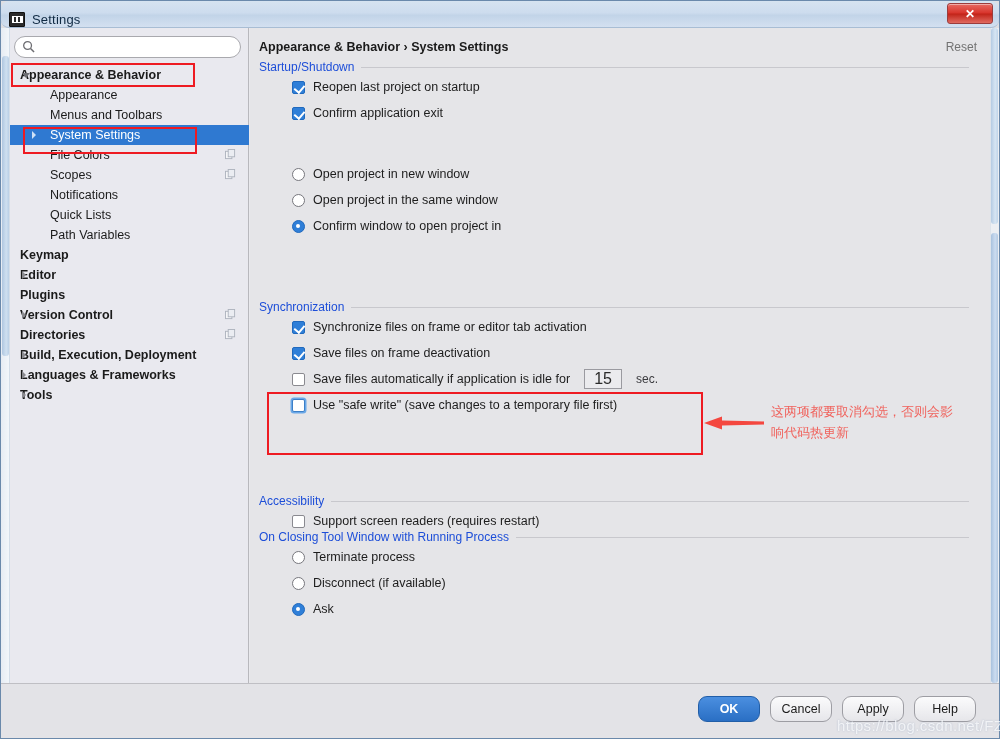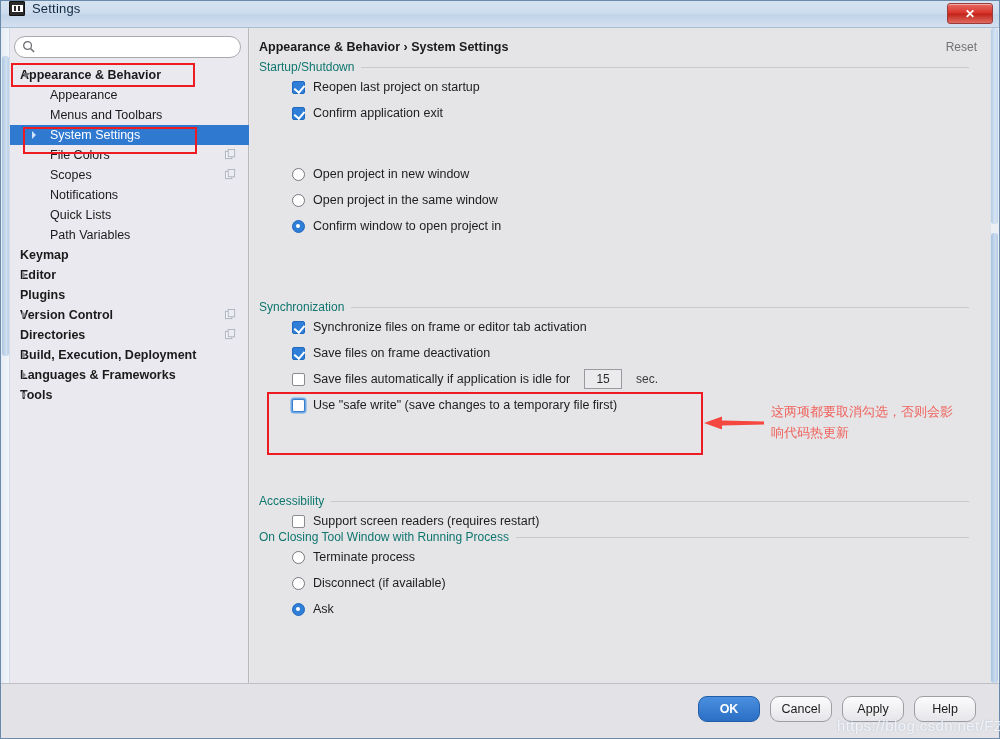--- a/index.html
+++ b/index.html
@@ -14,21 +14,21 @@
     width: 1000px; height: 739px;
     background: #dfdfe3;
     border: 1px solid #6a89ab;
   }
 
   
   .titlebar {
     position: absolute; left: 0; top: 0; width: 998px; height: 27px;
     background: linear-gradient(to bottom, #d6e3f0 0%, #cddcee 45%, #c2d4e8 55%, #d3e0f0 100%);
     border-bottom: 1px solid #a8bdd4;
-    display: flex; align-items: flex-start;
+    display: flex; align-items: flex-end; border-radius: 8px;
   }
   .titlebar-icon {
     width: 16px; height: 15px; margin-left: 8px; margin-right: 7px;
     background: #2b2b2b;
     border: 1px solid #111;
     position: relative; flex: 0 0 auto;
     border-radius: 1px;
   }
   .titlebar-icon:before {
     content: ""; position: absolute; left: 2px; top: 3px;
@@ -154,21 +154,21 @@
     font-size: 12.5px; font-weight: bold; color: #1a1a1a;
   }
   .reset-link {
     position: absolute; right: 22px; top: 12px;
     font-size: 12px; color: #737373; cursor: pointer;
   }
 
   .group { position: absolute; left: 9px; right: 30px; }
   .group-title {
     display: flex; align-items: center;
-    font-size: 12px; color: #0f766e;
+    font-size: 12px; color: #1d4ed8;
     white-space: nowrap;
   }
   .group-title .line {
     flex: 1 1 auto; height: 1px; background: #c8c8cd; margin-left: 7px;
   }
   .optrow {
     display: flex; align-items: center;
     height: 26px; padding-left: 33px;
     font-size: 12.5px; color: #1d1d1d;
   }
@@ -197,21 +197,21 @@
     position: relative; cursor: pointer;
   }
   .rb.on { border-color: #2069bd; background: #2f7fd8; }
   .rb.on:after {
     content: ""; position: absolute; left: 3px; top: 3px;
     width: 4px; height: 4px; border-radius: 50%; background: #fff;
   }
   .spin {
     width: 38px; height: 20px; margin-left: 14px;
     border: 1px solid #9a9aa0; background: #ebebee;
-    font-size: 12px; color: #2b2b2b;
+    font-size: 16px; color: #2b2b2b;
     text-align: center; line-height: 18px;
     cursor: text;
   }
   .unit { margin-left: 14px; font-size: 12px; color: #3b3b3f; }
 
   
   .redbox {
     position: absolute;
     border: 2px solid #ee1b22;
     pointer-events: none;

